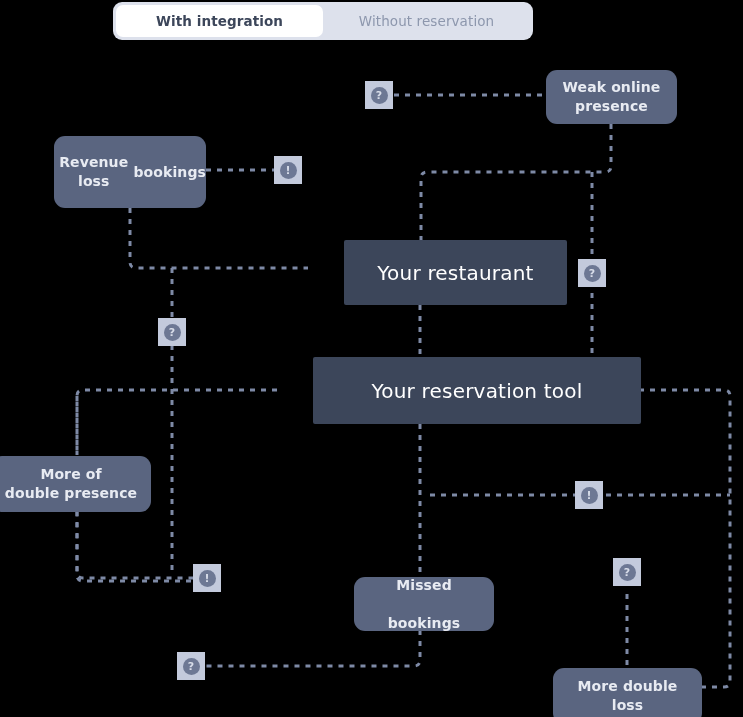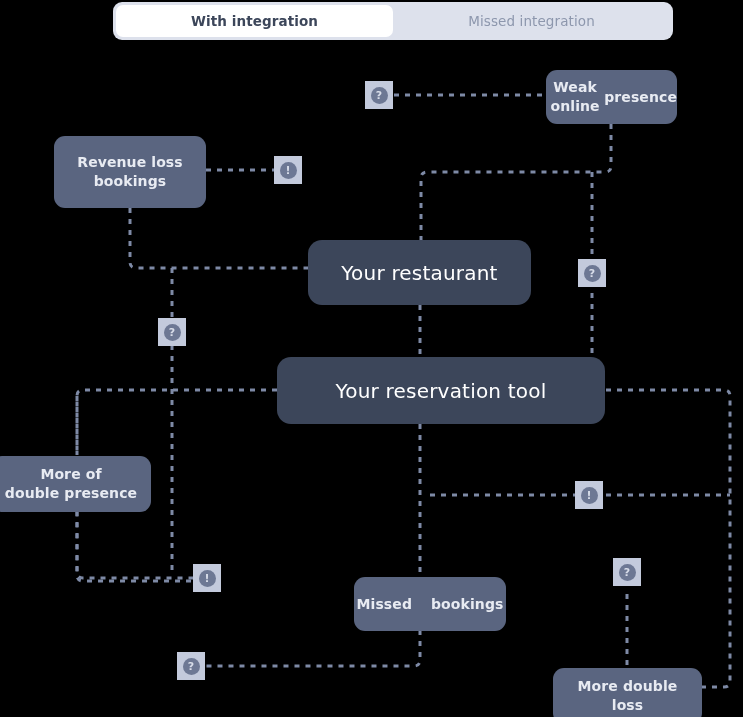--- a/index.html
+++ b/index.html
@@ -5,43 +5,44 @@
   html,body{margin:0;padding:0;background:#000;}
   body{
     width:743px;height:717px;overflow:hidden;position:relative;
     font-family:"DejaVu Sans","Liberation Sans",sans-serif;
     background:#000000;
   }
   #stage{position:absolute;inset:0;width:743px;height:717px;}
 
   
   .toggle{
-    position:absolute;left:113px;top:2px;width:560px;height:38px;
+    position:absolute;left:113px;top:2px;width:420px;height:38px;
     background:#dde1ec;border-radius:9px;display:flex;align-items:center;
     box-sizing:border-box;padding:3px;
   }
   .toggle .seg{
     flex:1 1 0;height:32px;display:flex;align-items:center;justify-content:center;
     font-size:13.5px;letter-spacing:.1px;border-radius:7px;box-sizing:border-box;
     cursor:pointer;user-select:none;
   }
   .toggle .seg.on{background:#ffffff;color:#3c465a;font-weight:600;}
   .toggle .seg.off{background:transparent;color:#8d97ad;font-weight:500;}
 
   
   #wires{position:absolute;left:0;top:0;width:743px;height:717px;pointer-events:none;}
 
   
   .node{
     position:absolute;box-sizing:border-box;display:flex;align-items:center;
     justify-content:center;text-align:center;color:#ffffff;
   }
   .node.primary{
-    background:#3c465a;border-radius:14px;font-size:20px;font-weight:500;
+    background:#3c465a;border-radius:2px;font-size:20px;font-weight:500;
     letter-spacing:.2px;
+    margin-left:36px;
   }
   .node.secondary{
     background:#5a6580;border-radius:11px;font-size:14px;font-weight:600;
     line-height:19px;color:#e8ebf2;letter-spacing:.1px;
   }
 
   
   .badge{
     position:absolute;width:28px;height:28px;background:#c3cadc;
     display:flex;align-items:center;justify-content:center;box-sizing:border-box;
@@ -94,36 +95,36 @@
   </svg>
 
   <div class="node primary" style="left:308px;top:240px;width:223px;height:65px;">
     <span>Your restaurant</span>
   </div>
 
   <div class="node primary" style="left:277px;top:357px;width:328px;height:67px;">
     <span>Your reservation tool</span>
   </div>
 
-  <div class="node secondary" style="left:54px;top:136px;width:152px;height:72px;flex-direction:column;">
+  <div class="node secondary" style="left:54px;top:136px;width:152px;height:72px;flex-direction:row;">
     <span>Revenue loss</span>
     <span>bookings</span>
   </div>
 
-  <div class="node secondary" style="left:546px;top:70px;width:131px;height:54px;flex-direction:row;">
+  <div class="node secondary" style="left:546px;top:70px;width:131px;height:54px;flex-direction:column;">
     <span>Weak online</span>
     <span>presence</span>
   </div>
 
   <div class="node secondary" style="left:-9px;top:456px;width:160px;height:56px;flex-direction:column;">
     <span>More of</span>
     <span>double presence</span>
   </div>
 
-  <div class="node secondary" style="left:354px;top:577px;width:152px;height:54px;flex-direction:row;gap:19px;">
+  <div class="node secondary" style="left:354px;top:577px;width:140px;height:54px;flex-direction:column;gap:19px;">
     <span>Missed</span>
     <span>bookings</span>
   </div>
 
   <div class="node secondary" style="left:553px;top:668px;width:149px;height:56px;flex-direction:column;">
     <span>More double</span>
     <span>loss</span>
   </div>
 
   <div class="badge" style="left:365px;top:81px;">
@@ -156,17 +157,17 @@
 
   <div class="badge" style="left:177px;top:652px;">
     <span class="disc">?</span>
   </div>
 
   <div class="toggle">
     <div class="seg on">
       <span>With integration</span>
     </div>
     <div class="seg off">
-      <span>Missed integration</span>
+      <span>Without reservation</span>
     </div>
   </div>
 
 </div>
 
 </body></html>

